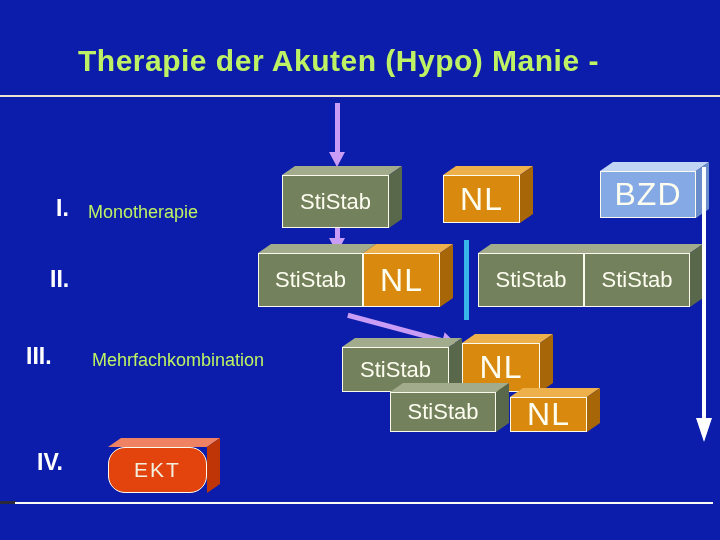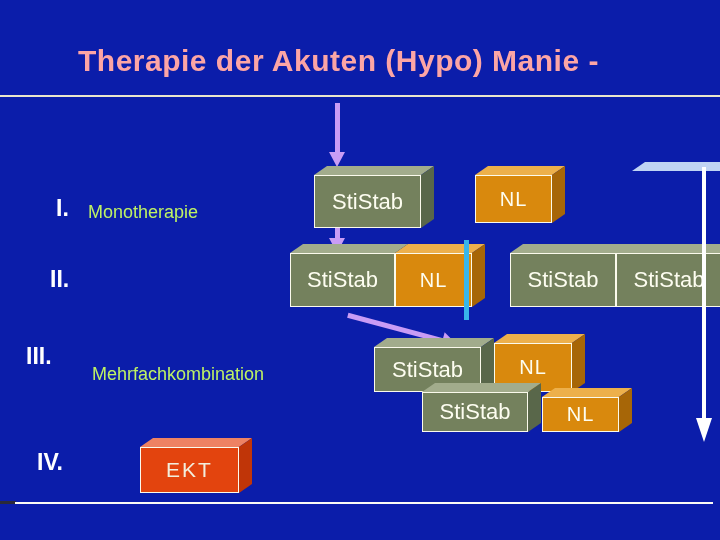--- a/index.html
+++ b/index.html
@@ -1,40 +1,40 @@
 <!DOCTYPE html>
 <html><head>
 <meta charset="utf-8">
 <style>
   html,body{margin:0;padding:0;background:#0b1daa;}
   .slide{position:relative;width:720px;height:540px;background:#0b1daa;overflow:hidden;
          font-family:"Liberation Sans",sans-serif;}
-  .title{position:absolute;left:78px;top:44px;font-size:30px;font-weight:bold;color:#fca5a5;
+  .title{position:absolute;left:78px;top:44px;font-size:30px;font-weight:bold;color:#bef264;
          letter-spacing:0.5px;white-space:nowrap;}
   .title-line{position:absolute;left:0;top:95px;width:720px;height:2px;background:#eae7cc;}
 
   .numeral{position:absolute;color:#ffffff;font-size:23px;font-weight:bold;white-space:nowrap;}
   .rowlabel{position:absolute;color:#bef264;font-size:18px;white-space:nowrap;}
 
   
-  .b3{position:absolute;margin-left:32px;--dx:13px;--dy:9px;}
+  .b3{position:absolute;--dx:13px;--dy:9px;}
   .b3 .tf{position:absolute;left:0;top:0;width:100%;height:var(--dy);background:var(--top);
           clip-path:polygon(var(--dx) 0,100% 0,calc(100% - var(--dx)) 100%,0 100%);}
   .b3 .rf{position:absolute;right:0;top:0;width:var(--dx);height:100%;background:var(--side);
           clip-path:polygon(0 var(--dy),100% 0,100% calc(100% - var(--dy)),0 100%);}
   .b3 .ff{position:absolute;left:0;top:var(--dy);width:calc(100% - var(--dx));height:calc(100% - var(--dy));
           background:var(--face);border:1px solid #fbfaec;box-sizing:border-box;
           display:flex;align-items:center;justify-content:center;
           color:#fdfdf0;font-size:22px;}
   .olive{--face:#74815d;--top:#a2ac8c;--side:#59674a;}
   .orange{--face:#d9890d;--top:#edb04b;--side:#a76607;}
   .lblue{--face:#85a9e4;--top:#c0d4f4;--side:#6a8ecb;}
   .red{--face:#e3440e;--top:#ee8263;--side:#c03508;}
-  .fs24 .ff{font-size:20px;letter-spacing:1px;}
-  .ekt .ff{font-size:21px;letter-spacing:2px;color:#f2eedd;}
+  .fs24 .ff{font-size:32px;letter-spacing:1px;}
+  .ekt .ff{font-size:21px;letter-spacing:2px;color:#f2eedd;border-radius:17px;}
   .ff.split{padding:0;}
   .ff.split .cell{flex:1;height:100%;display:flex;align-items:center;justify-content:center;}
   .ff.split .cell + .cell{border-left:2px solid #fbfaec;}
 
   
   .shaft-v{position:absolute;width:5px;background:#c99cf5;}
   .head-down{position:absolute;width:0;height:0;border-left:8px solid transparent;
              border-right:8px solid transparent;border-top:15px solid #c99cf5;}
   .diag{position:absolute;left:350px;top:307px;width:112px;display:flex;align-items:center;
         transform:rotate(15deg);transform-origin:0 0;}
@@ -72,20 +72,23 @@
   <div class="b3 orange fs24" style="left:443px;top:166px;width:90px;height:57px">
     <div class="tf"></div>
     <div class="rf"></div>
     <div class="ff">
         <span>NL</span>
       </div>
   </div>
   <div class="b3 lblue fs24" style="left:600px;top:162px;width:109px;height:56px">
     <div class="tf"></div>
     <div class="rf"></div>
+    <div class="ff">
+        <span>BZD</span>
+      </div>
   </div>
 
   <div class="shaft-v" style="left:335px;top:228px;height:11px"></div>
   <div class="head-down" style="left:329px;top:238px"></div>
 
   <div class="numeral" style="left:50px;top:266px">II.</div>
 
   <div class="b3 olive" style="left:258px;top:244px;width:118px;height:63px">
     <div class="tf"></div>
     <div class="rf"></div>
@@ -111,21 +114,21 @@
       <span class="cell">StiStab</span>
     </div>
   </div>
 
   <div class="diag">
     <div class="shaft-h"></div>
     <div class="head-right"></div>
   </div>
 
   <div class="numeral" style="left:26px;top:343px">III.</div>
-  <div class="rowlabel" style="left:92px;top:364px">Mehrfachkombination</div>
+  <div class="rowlabel" style="left:92px;top:350px">Mehrfachkombination</div>
 
   <div class="b3 olive" style="left:342px;top:338px;width:120px;height:54px">
     <div class="tf"></div>
     <div class="rf"></div>
     <div class="ff">
         <span>StiStab</span>
       </div>
   </div>
   <div class="b3 orange fs24" style="left:462px;top:334px;width:91px;height:58px">
     <div class="tf"></div>

